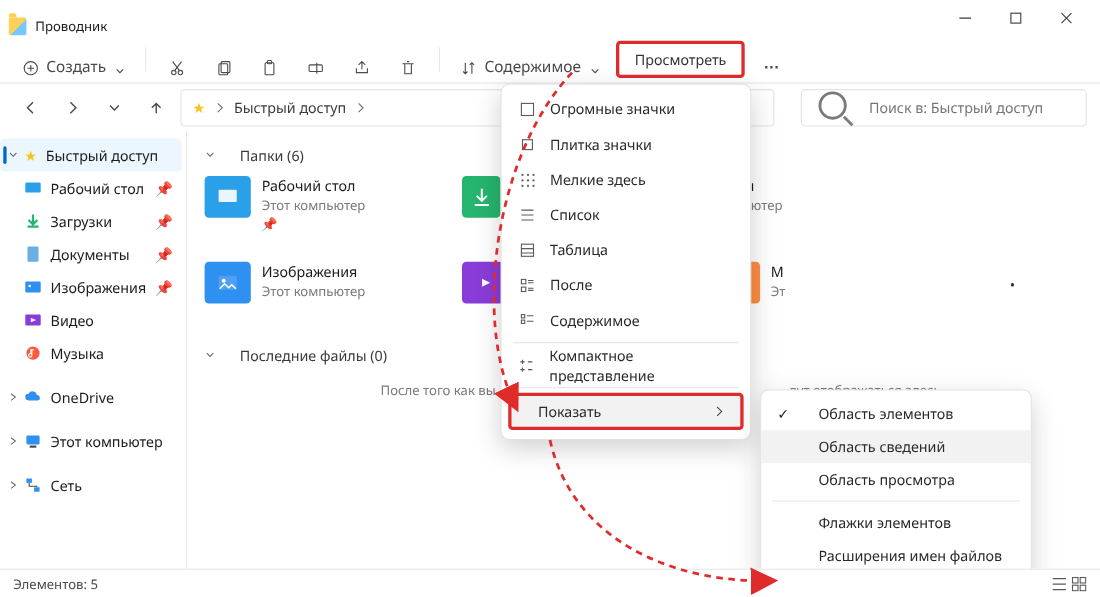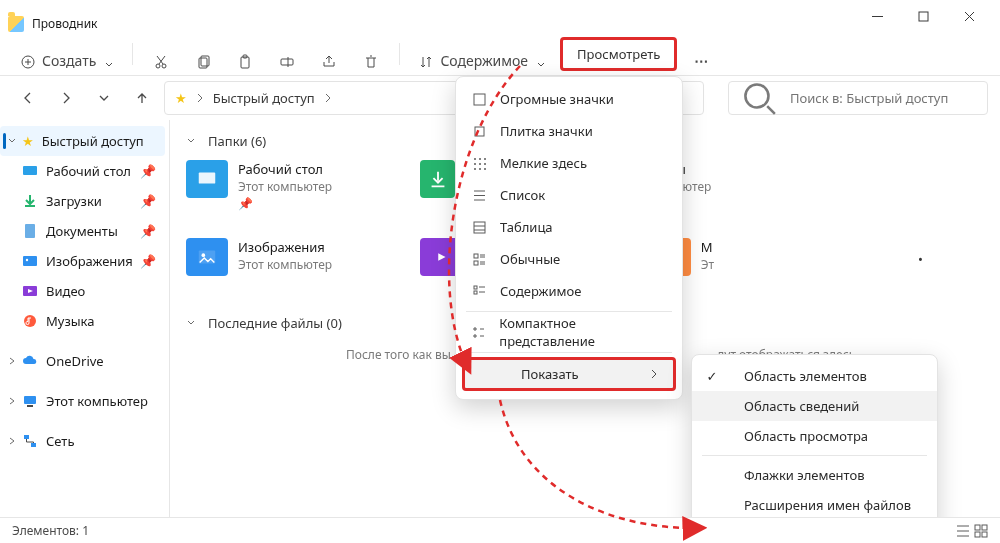--- a/index.html
+++ b/index.html
@@ -40,21 +40,21 @@
   .side-item{height:30px;display:flex;align-items:center;gap:8px;padding:0 8px 0 22px;font-size:13px;border-radius:4px;position:relative}
   .side-item.active{background:#ecf6ff}
   .side-item.active::before{content:"";position:absolute;left:3px;top:7px;width:3px;height:16px;background:var(--accent);border-radius:2px}
   .side-item .caret{position:absolute;left:7px;width:10px;height:10px;color:#6b6b6b}
   .side-item .pin{margin-left:auto;color:#8a8a8a}
   .side-gap{height:10px}
   .ico{width:16px;height:16px;display:inline-flex;align-items:center;justify-content:center}
   .ico svg{width:16px;height:16px}
   
   .main{flex:1;padding:8px 16px 0 16px;position:relative}
-  .section-head{display:flex;align-items:center;gap:12px;font-size:13px;color:#3a3a3a;height:26px}
+  .section-head{display:flex;align-items:center;gap:22px;font-size:13px;color:#3a3a3a;height:26px}
   .section-head .caret{width:10px;height:10px;color:#6b6b6b}
   .folders{display:flex;gap:26px;flex-wrap:wrap;margin-top:6px}
   .folder{display:flex;gap:10px;align-items:flex-start;width:208px}
   .folder .thumb{width:42px;height:38px;border-radius:4px;display:flex;align-items:center;justify-content:center;color:#fff}
   .folder .thumb svg{width:22px;height:22px}
   .th-desktop{background:#2aa0e8}.th-down{background:#26b56e}.th-img{background:#2e90f0}
   .th-video{background:#8a3cd8}.th-music{background:#ff8c42}
   .folder .meta .name{font-size:13px}
   .folder .meta .sub{font-size:12px;color:#7a7a7a}
   .folder .meta .pin{font-size:12px;color:#8a8a8a}
@@ -465,21 +465,21 @@
   <div class="menu-item">
       <span style="position:absolute;left:462px;color:#333">•</span>
       <span class="mi-ico">
         <svg viewBox="0 0 15 15">
           <rect x="2" y="2" width="4" height="4" fill="none" stroke="currentColor"></rect>
           <path d="M8 3h5M8 5h5" stroke="currentColor"></path>
           <rect x="2" y="9" width="4" height="4" fill="none" stroke="currentColor"></rect>
           <path d="M8 10h5M8 12h5" stroke="currentColor"></path>
         </svg>
       </span>
-      <span>Обычные</span>
+      <span>После</span>
     </div>
   <div class="menu-item">
       <span class="mi-ico">
         <svg viewBox="0 0 15 15">
           <rect x="2" y="2" width="3" height="3" fill="none" stroke="currentColor"></rect>
           <path d="M7 3h6" stroke="currentColor"></path>
           <rect x="2" y="7" width="3" height="3" fill="none" stroke="currentColor"></rect>
           <path d="M7 8h6" stroke="currentColor"></path>
         </svg>
       </span>
@@ -489,21 +489,21 @@
   <div class="menu-item">
       <span class="mi-ico">
         <svg viewBox="0 0 15 15">
           <path d="M4 2v4M2 4h4M4 13V9M2 11h4M9 4h4M9 11h4" stroke="currentColor"></path>
         </svg>
       </span>
       <span>Компактное представление</span>
     </div>
   <div class="menu-sep"></div>
   <div class="menu-item highlight hover">
-    <span style="margin-left:42px">Показать</span>
+    <span style="margin-left:10px">Показать</span>
     <svg class="chev-r" width="10" height="10" viewBox="0 0 10 10">
         <path d="M3 1l4 4-4 4" fill="none" stroke="#4a4a4a"></path>
       </svg>
   </div>
 </div>
 
 <div class="submenu">
   <div class="menu-item">
       <span class="check">✓</span>
       <span class="mi-ico"><svg viewBox="0 0 15 15">
@@ -548,21 +548,21 @@
       <span class="check"></span>
       <span class="mi-ico"><svg viewBox="0 0 15 15">
           <path d="M1 7.5s2.5-4 6.5-4 6.5 4 6.5 4-2.5 4-6.5 4-6.5-4-6.5-4z" fill="none" stroke="currentColor"></path>
           <circle cx="7.5" cy="7.5" r="1.8" fill="none" stroke="currentColor"></circle>
         </svg></span>
       <span>Скрытые элементы</span>
     </div>
 </div>
 
 <div class="status">
-  <span>Элементов: 1</span>
+  <span>Элементов: 5</span>
   <div class="viewtog">
     <svg viewBox="0 0 14 14">
         <path d="M1 2h12M1 7h12M1 12h12" stroke="currentColor"></path>
       </svg>
     <svg viewBox="0 0 14 14">
         <rect x="1" y="1" width="5" height="5" fill="none" stroke="currentColor"></rect>
         <rect x="8" y="1" width="5" height="5" fill="none" stroke="currentColor"></rect>
         <rect x="1" y="8" width="5" height="5" fill="none" stroke="currentColor"></rect>
         <rect x="8" y="8" width="5" height="5" fill="none" stroke="currentColor"></rect>
       </svg>

